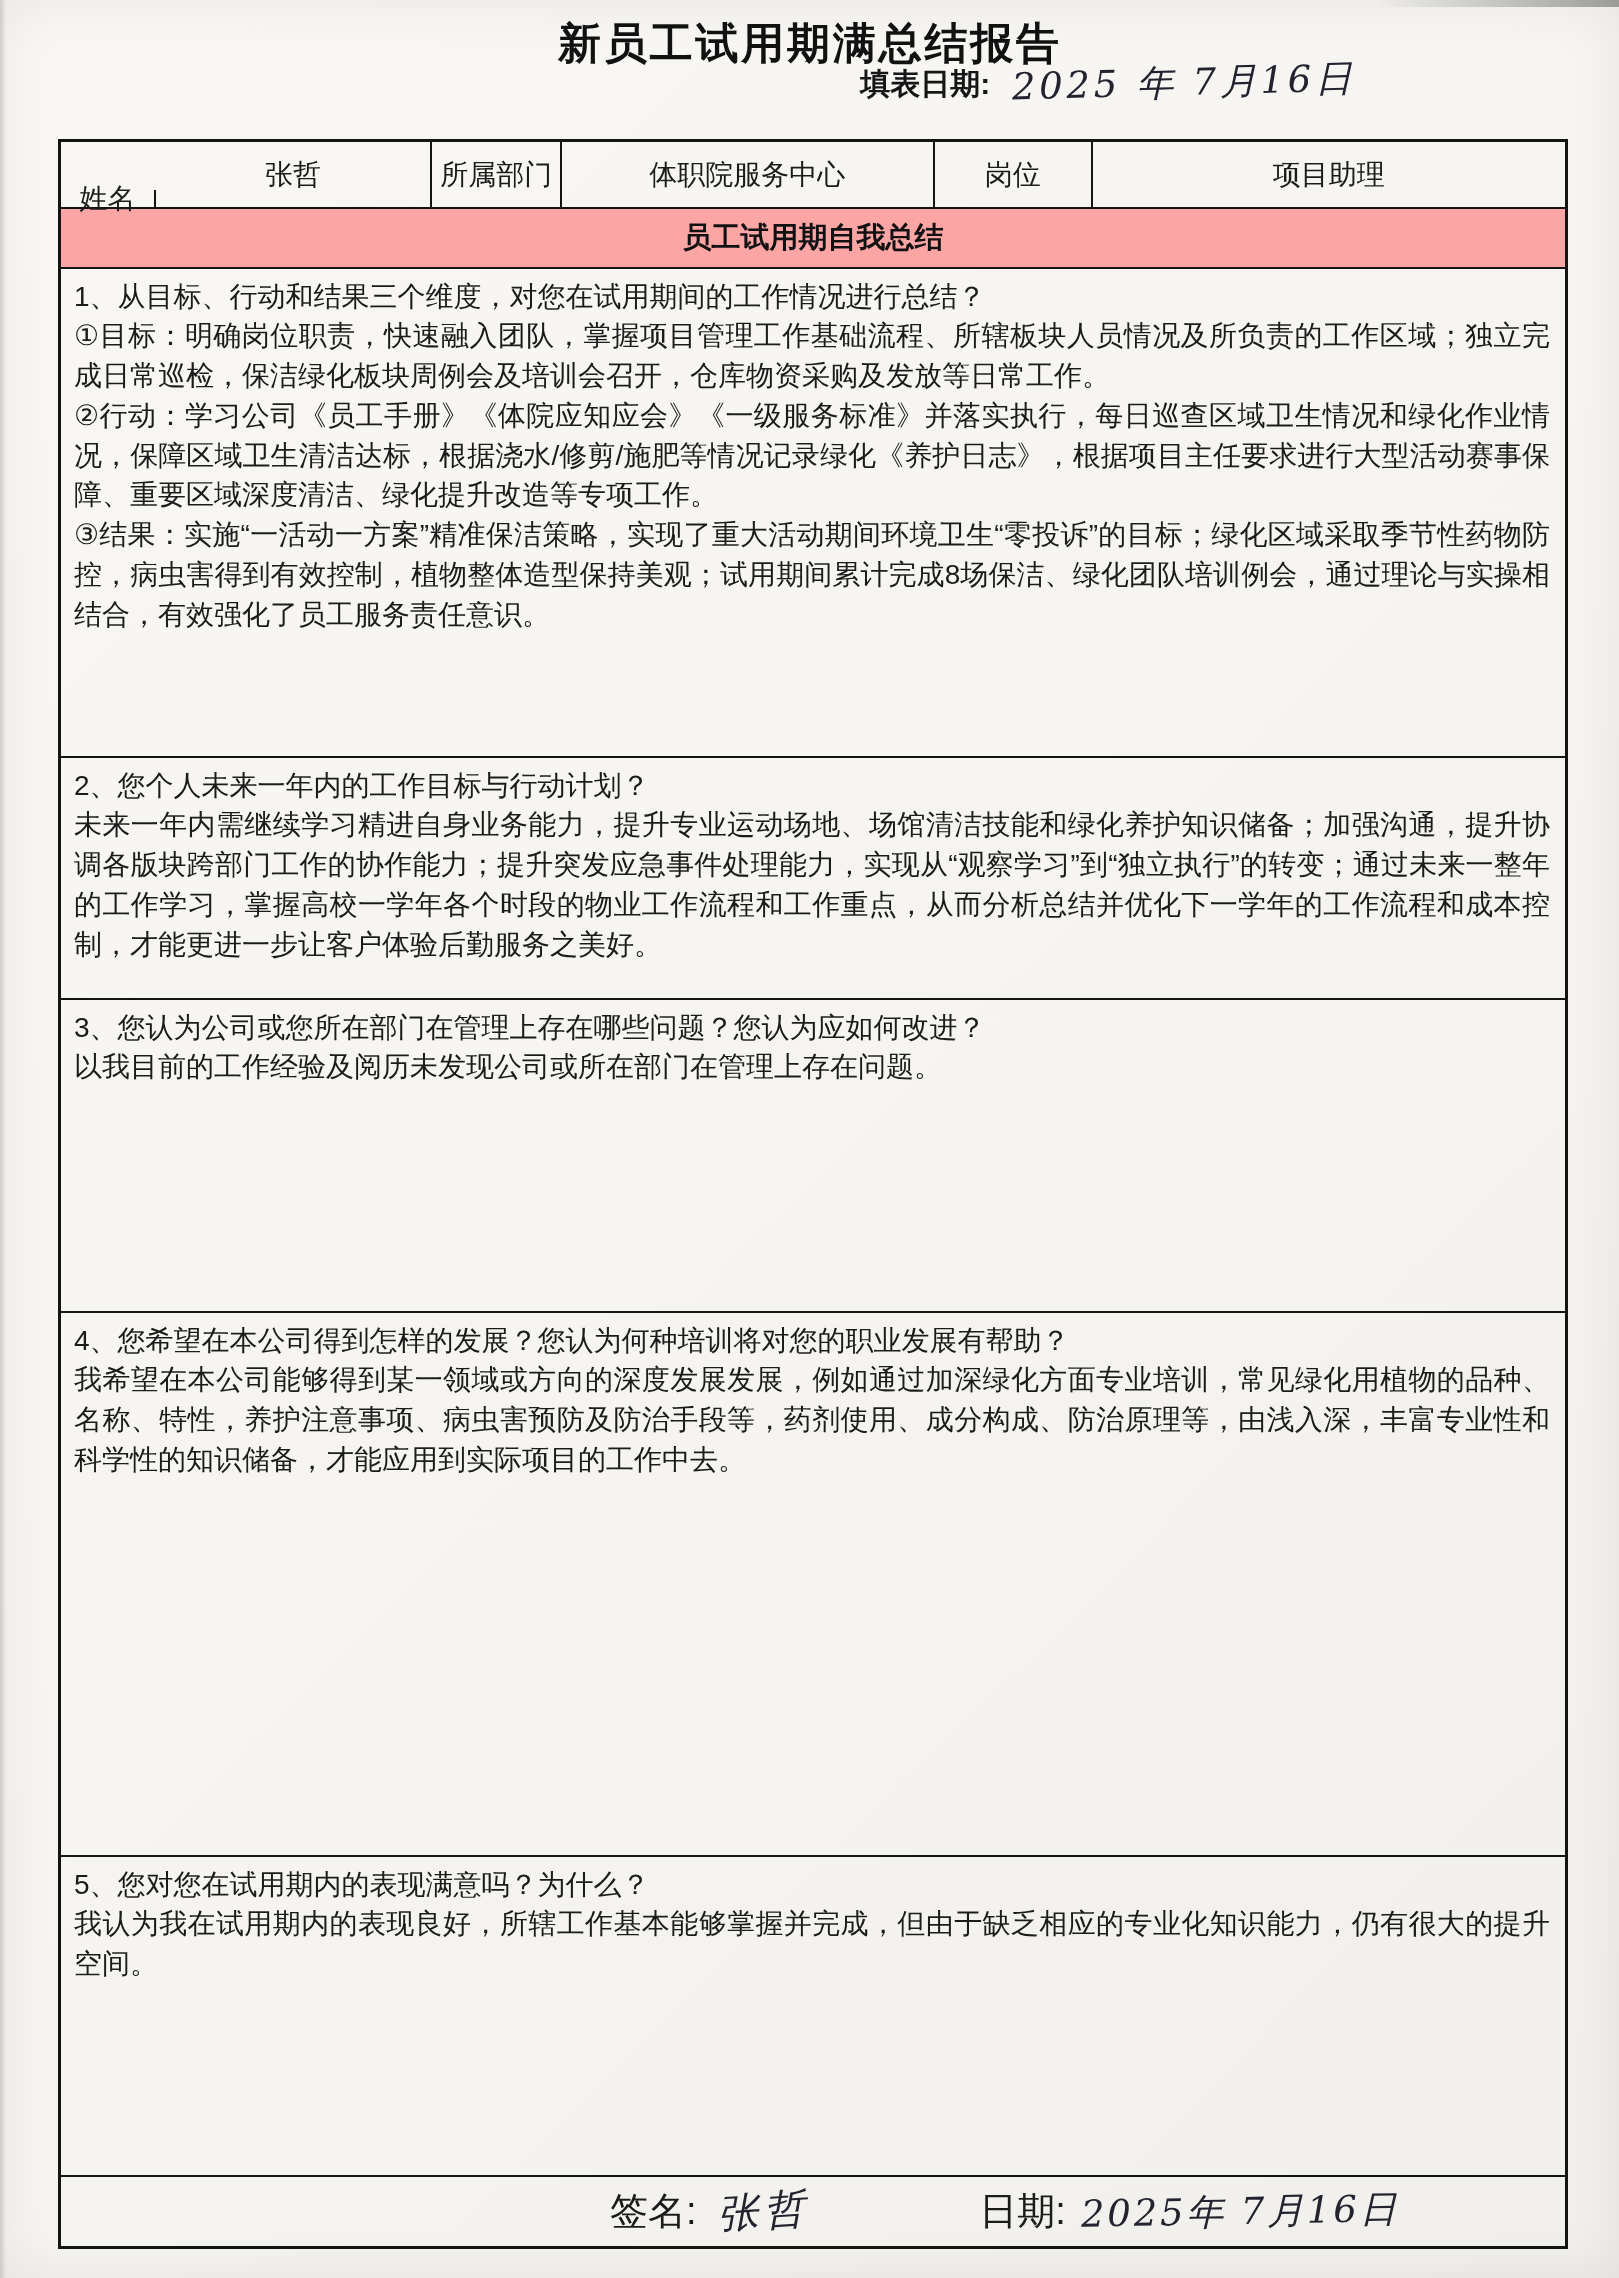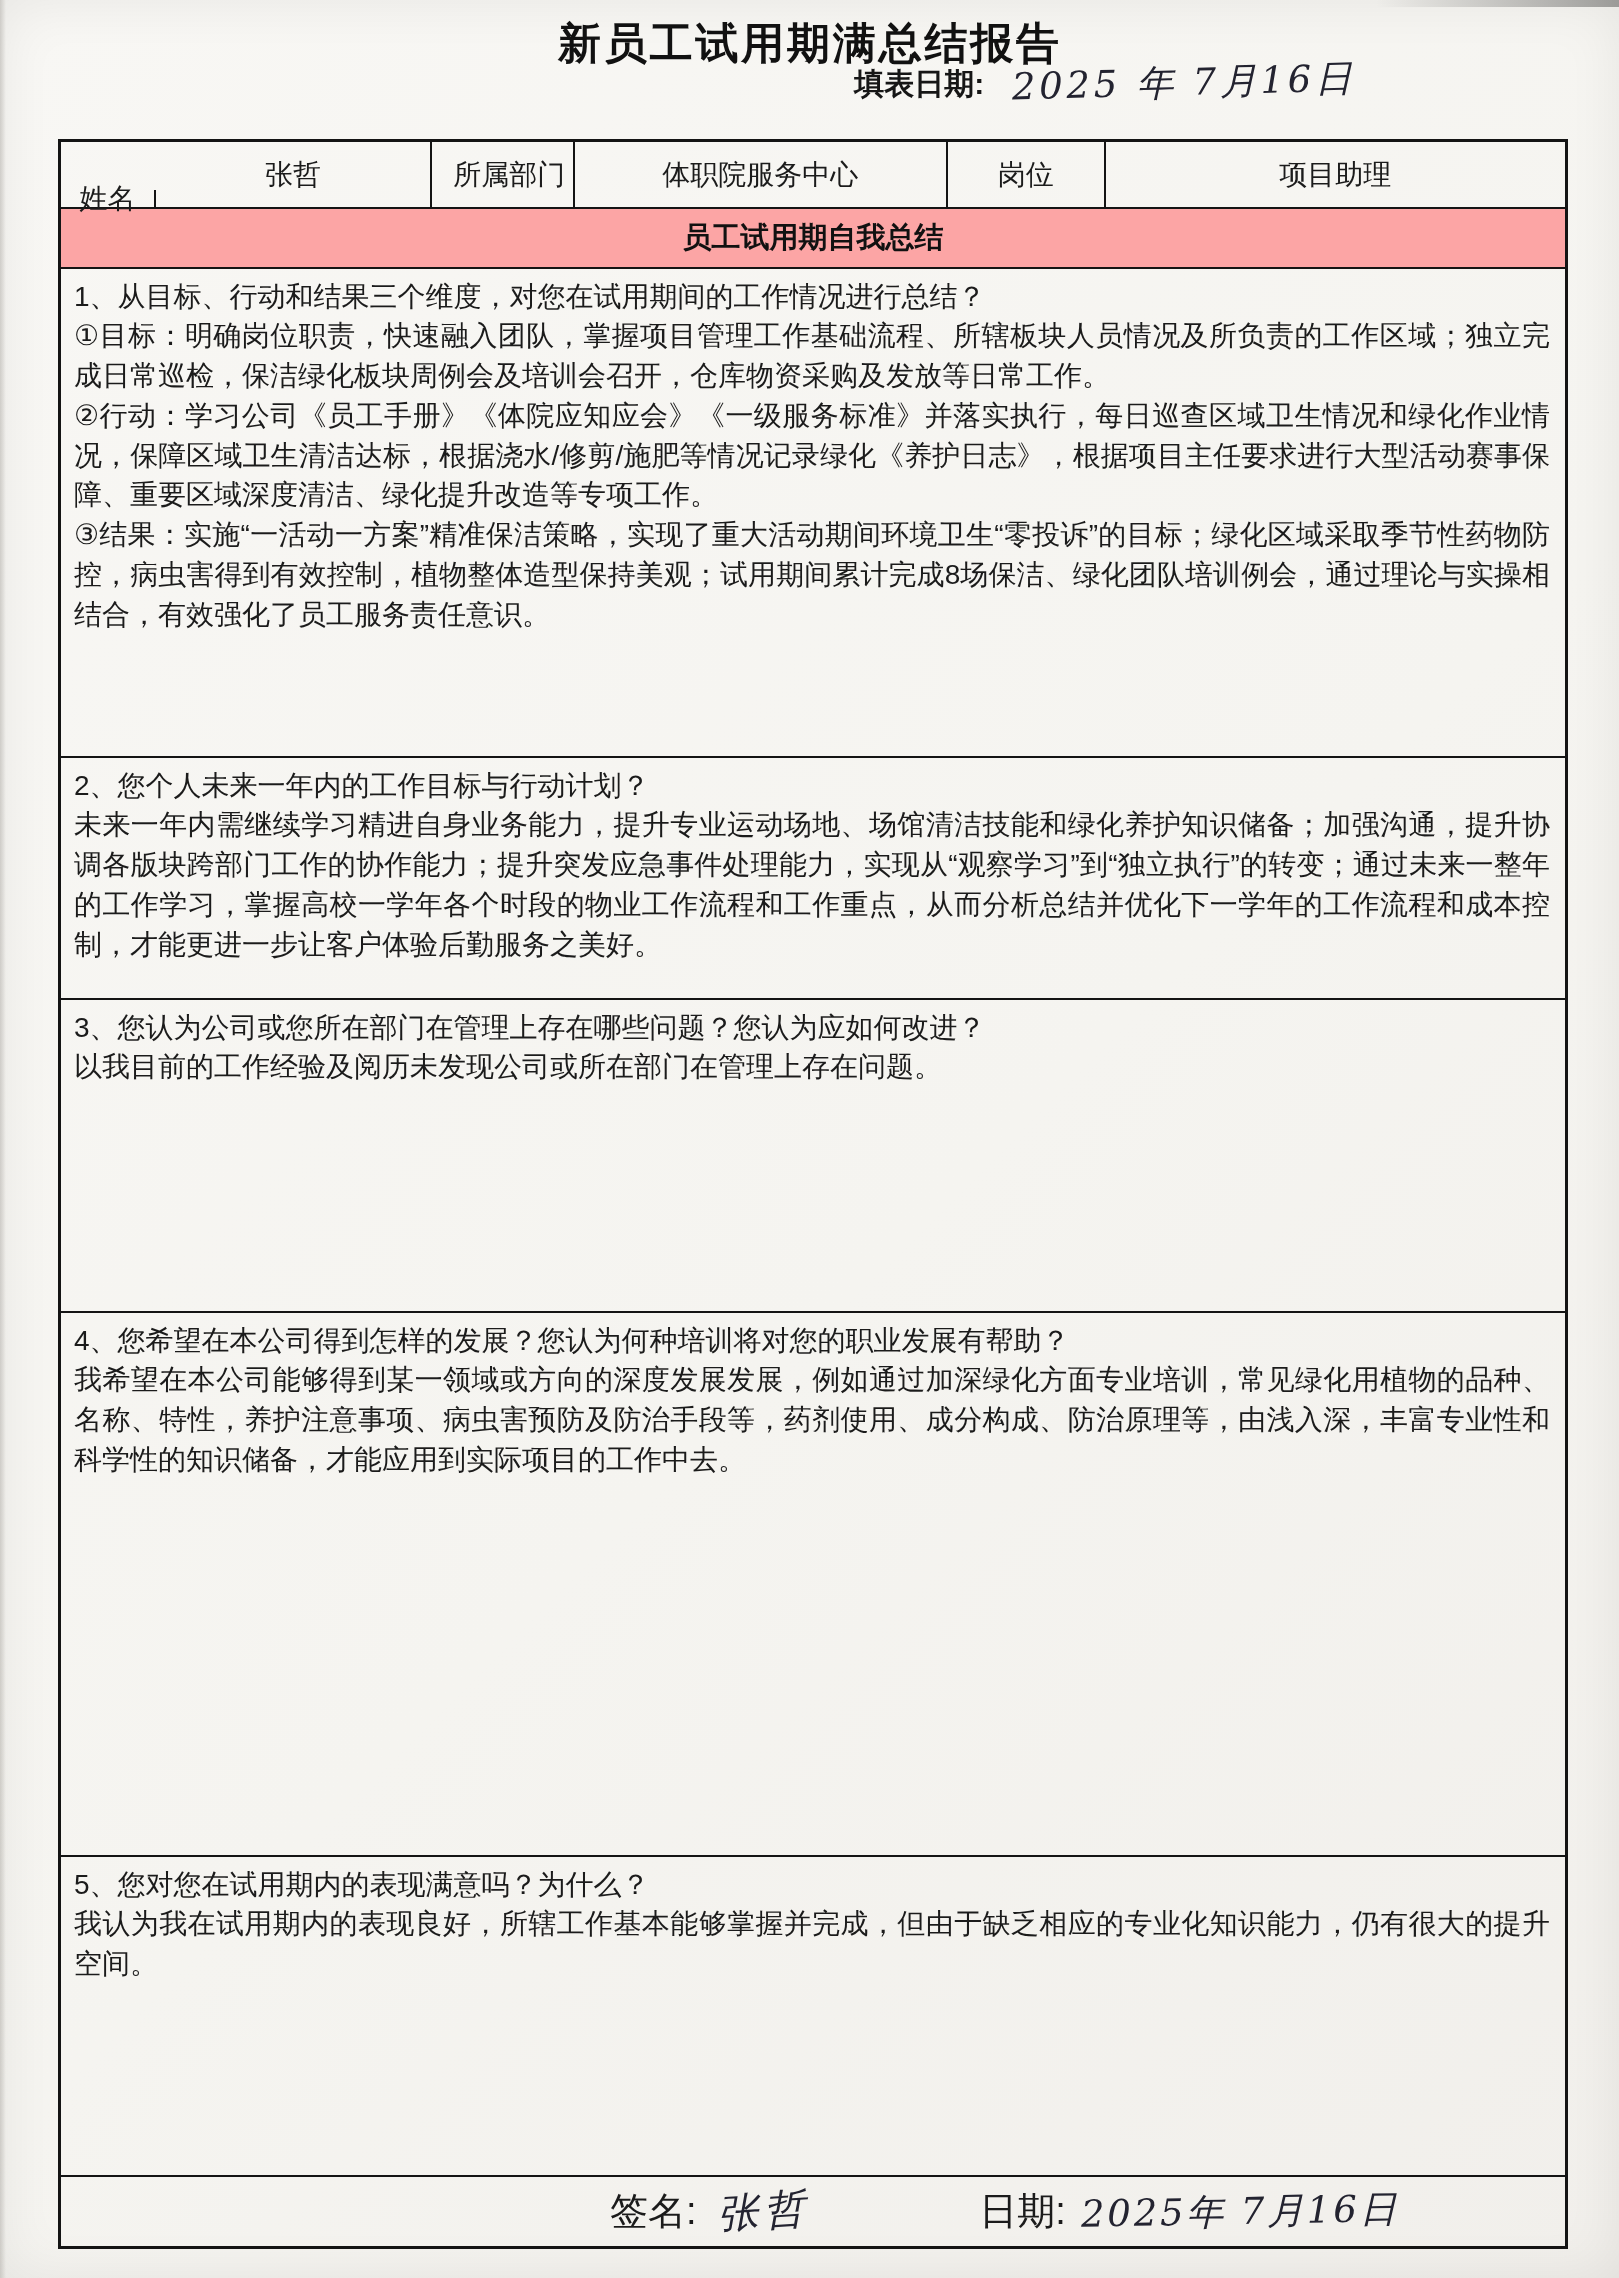--- a/index.html
+++ b/index.html
@@ -17,21 +17,21 @@
     box-shadow:inset 0 0 56px rgba(0,0,0,0.07);
   }
   .page-title{
     position:absolute;top:15px;left:0;width:100%;
     text-align:center;
     font-size:43px;font-weight:bold;letter-spacing:2.8px;
     color:#111;
   }
   .fill-date{
     position:absolute;top:58px;right:264px;
-    display:flex;align-items:flex-start;gap:28px;
+    display:flex;align-items:flex-start;gap:22px;
   }
   .fill-date .label{font-size:30px;font-weight:bold;color:#161616;padding-top:5.6px;}
   .handwrite{
     font-family:"DejaVu Serif","Liberation Serif",serif;
     font-style:italic;
     color:#232330;
   }
   .fill-date .value{
     font-size:37px;
     transform:rotate(-1.5deg);
@@ -50,21 +50,21 @@
     border-right:2.8px solid #141414;
     display:flex;align-items:center;justify-content:center;
     font-size:28px;
     text-align:center;
     padding:3.7px 7.5px;
   }
   .cell:last-child{border-right:none;}
   .info-row{height:67px;}
   .c-name-label{width:6.3%;margin-top:48px;}
   .c-name-value{width:18.4%;}
-  .c-dept-label{width:8.6%;margin-left:13px;}
+  .c-dept-label{width:8.6%;}
   .c-dept-value{width:24.8%;}
   .c-pos-label{width:10.5%;}
   .c-pos-value{flex:1;}
   .band{
     height:58px;
     background:#fca5a5;
     display:flex;align-items:center;justify-content:center;
     font-size:29px;font-weight:bold;color:#111;
     border-bottom:2.8px solid #141414;
   }

